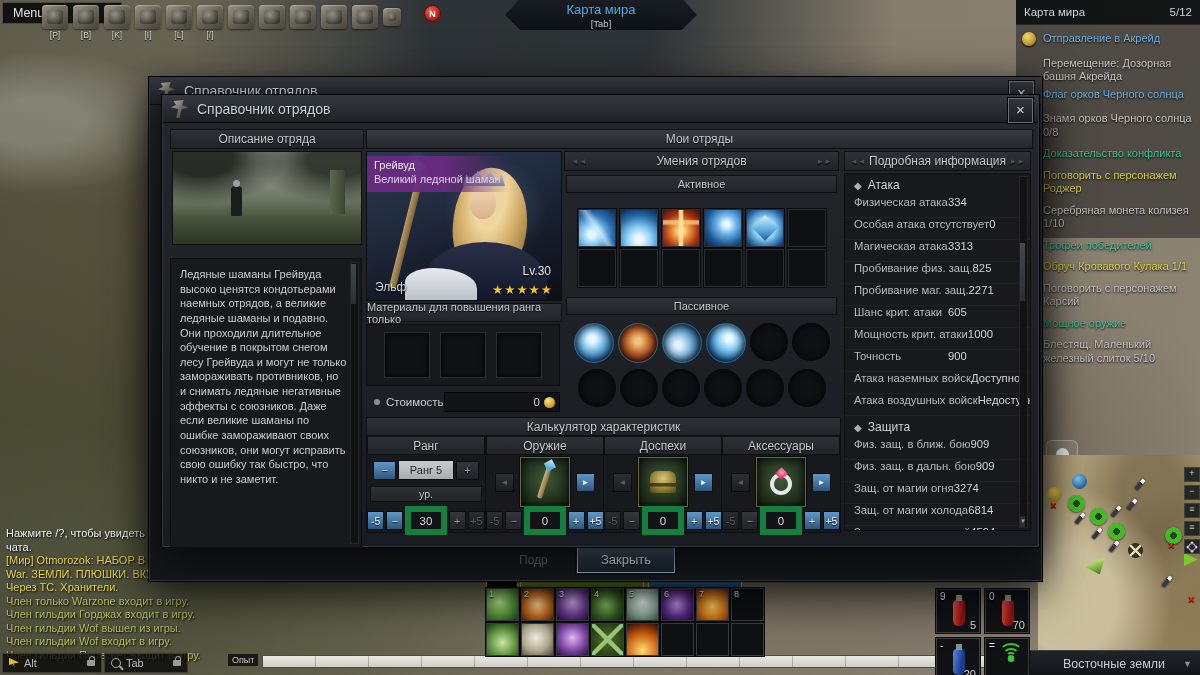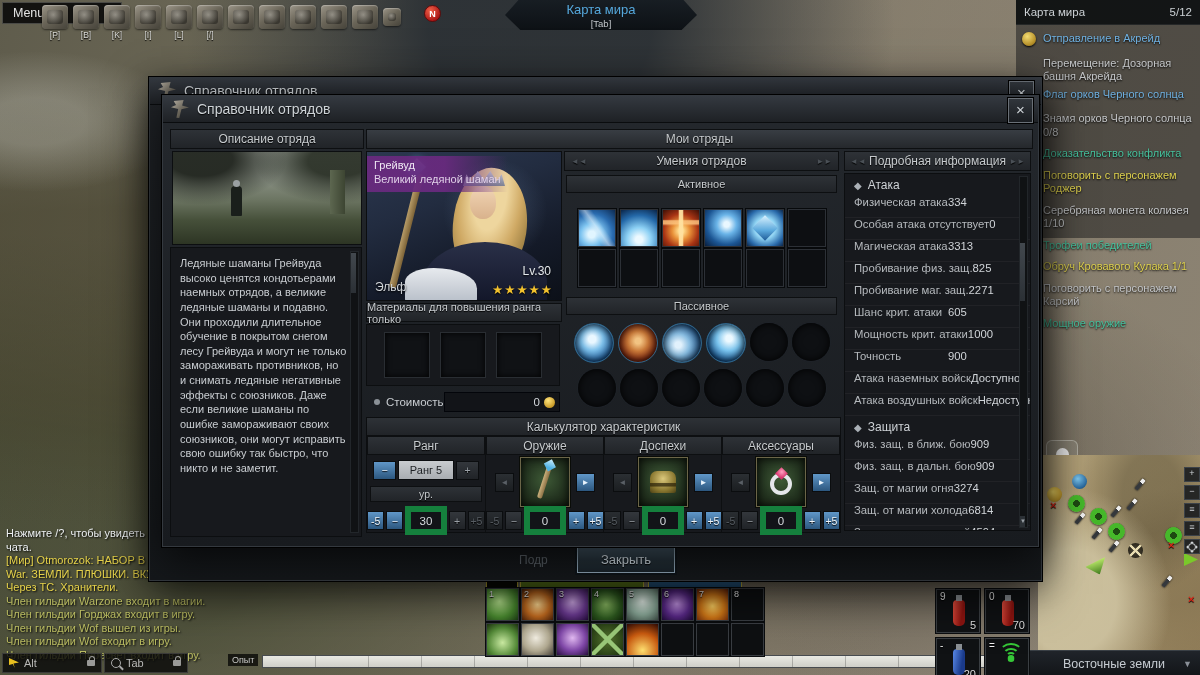--- a/index.html
+++ b/index.html
@@ -73,21 +73,21 @@
   .darkpanel{background:#17191d;border:1px solid #0c0e10;}
   
   .scene{background:
       radial-gradient(ellipse at 15% 8%, rgba(28,32,26,.9) 0 14%, transparent 38%),
       radial-gradient(ellipse at 88% 10%, rgba(34,40,30,.85) 0 13%, transparent 36%),
       linear-gradient(180deg,#9ba198 0%,#8a9185 28%,#6c7562 52%,#46503a 74%,#2d3524 100%);
     border:1px solid #0c0e10;overflow:hidden;}
   .sc-fig{position:absolute;left:58px;top:34px;width:11px;height:30px;background:#1a1f1b;border-radius:4px 4px 1px 1px;}
   .sc-fig::before{content:"";position:absolute;left:2px;top:-6px;width:7px;height:7px;border-radius:50%;background:#9aa0a2;}
   .sc-ruin{position:absolute;right:16px;top:18px;width:15px;height:44px;background:linear-gradient(90deg,#5d6750,#3d4532);}
-  .desc{color:#c9cdd1;font-size:11px;line-height:1.33;padding:8px 14px 8px 9px;position:relative;}
+  .desc{color:#c9cdd1;font-size:11px;line-height:1.33;padding:8px 14px 8px 9px;position:relative;margin-top:11px;}
   .vscroll{position:absolute;top:3px;bottom:3px;right:2px;width:7px;background:#101214;border:1px solid #22262a;}
   .vthumb{position:absolute;left:0;width:5px;background:linear-gradient(#42484e,#2b3035);}
   
   .portrait{background:linear-gradient(160deg,#2c3850 0%,#222c40 35%,#141a28 70%,#0c1018 100%);
     border:1px solid #0c0e10;overflow:hidden;}
   .p-glow{position:absolute;left:35%;top:4%;width:62%;height:72%;
     background:radial-gradient(circle,rgba(130,160,200,.30),transparent 65%);}
   .p-hair{position:absolute;left:86px;top:16px;width:74px;height:114px;transform:rotate(8deg);
     background:radial-gradient(ellipse at 45% 25%,#eed69e 0 28%,#cfa964 55%,#8f7338 88%);
     border-radius:46% 54% 48% 52%;}
@@ -320,30 +320,31 @@
         <div class="q-line q-blue">Флаг орков Черного солнца</div>
       </div>
       <div class="q-line q-gray q-sub">Знамя орков Черного солнца 0/8</div>
       <div class="q-line q-teal q-sub">Доказательство конфликта</div>
       <div class="q-line q-yellow q-sub">Поговорить с персонажем Роджер</div>
       <div class="q-line q-gray q-sub">Серебряная монета колизея 1/10</div>
       <div class="q-line q-teal q-sub">Трофеи победителей</div>
       <div class="q-line q-yellow q-sub">Обруч Кровавого Кулака 1/1</div>
       <div class="q-line q-gray q-sub">Поговорить с персонажем Карсий</div>
       <div class="q-line q-teal q-sub">Мощное оружие</div>
+      <div class="q-line q-gray q-sub">Блестящ. Маленький железный слиток 5/10</div>
     </div>
   </div>
 
   <div class="abs chat">
     <div class="c-w">Нажмите /?, чтобы увидеть под</div>
     <div class="c-w">чата.</div>
     <div class="c-y">[Мир] Otmorozok: НАБОР В Джев</div>
     <div class="c-y">War. ЗЕМЛИ. ПЛЮШКИ. ВКУСНЯ</div>
     <div class="c-y">Через ТС. Хранители.</div>
-    <div class="c-o">Член гильдии Warzone входит в магии.</div>
+    <div class="c-o">Член только Warzone входит в игру.</div>
     <div class="c-o">Член гильдии Горджах входит в игру.</div>
     <div class="c-o">Член гильдии Wof вышел из игры.</div>
     <div class="c-o">Член гильдии Wof входит в игру.</div>
     <div class="c-o">Член гильдии Пересвет входит в игру.</div>
   </div>
 
   <div class="abs bell">
       <div class="bellglyph"></div>
     </div>
   <div class="abs minimap">

